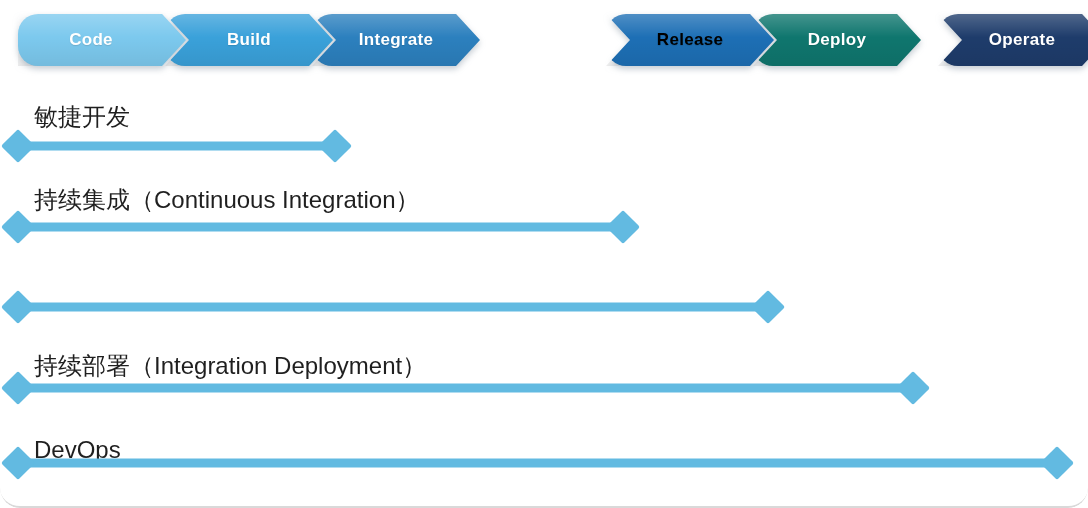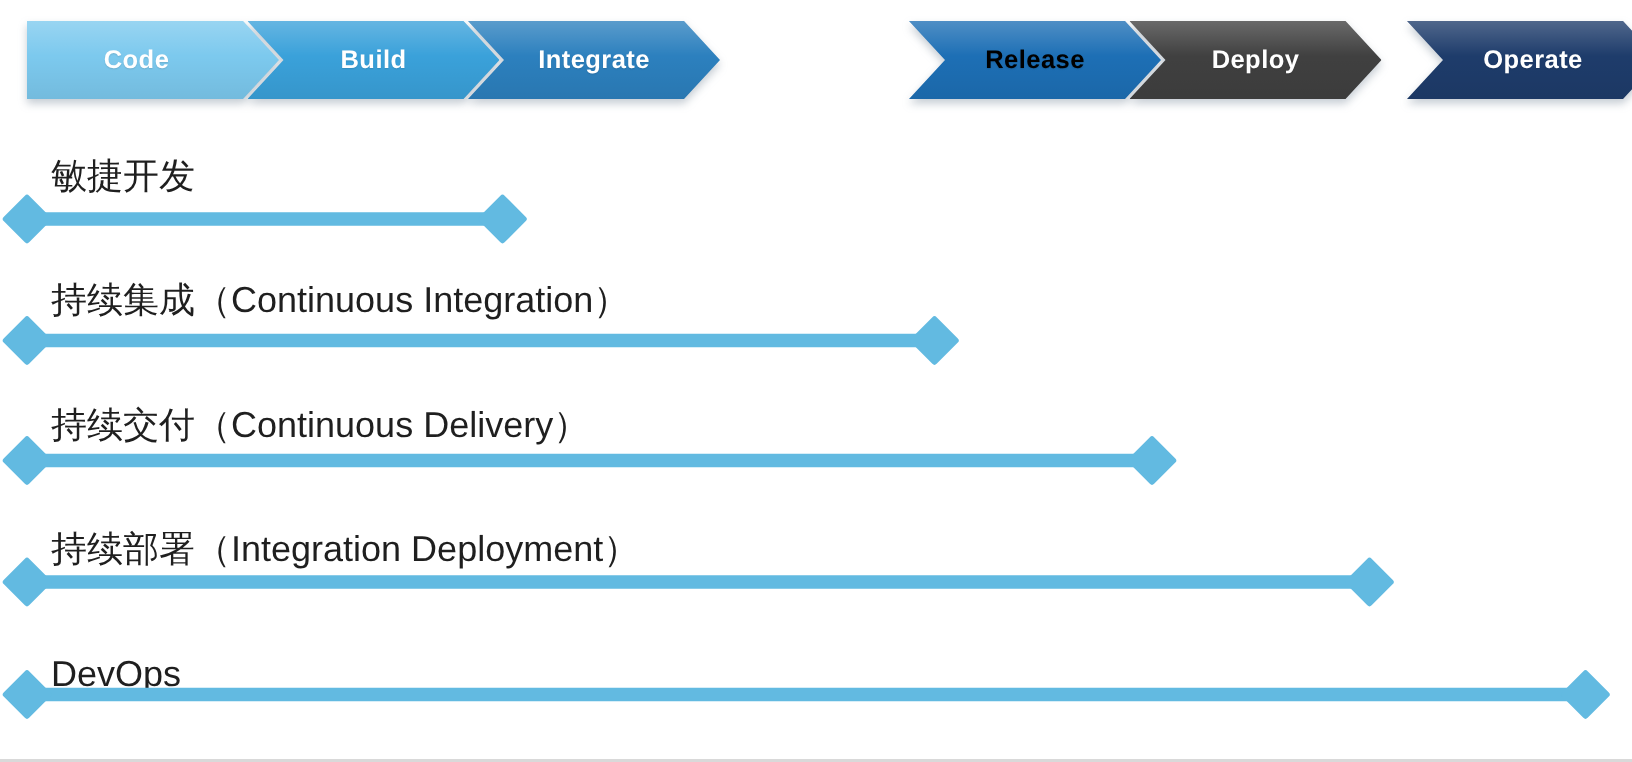--- a/index.html
+++ b/index.html
@@ -1,15 +1,15 @@
 <!DOCTYPE html>
 <html><head>
 <meta charset="utf-8">
 <style>
-  * { margin:0; padding:0; box-sizing:border-box; }
+  * { margin:0; padding:0; box-sizing:border-box;border-radius:20px; }
   html,body { background:#ffffff; }
   .canvas {
     position:relative;
     width:1088px; height:508px;
     background:#ffffff;
     overflow:hidden;
     border-bottom:2px solid #d9d9d9;
     font-family:"Liberation Sans", sans-serif;
   }
 
@@ -72,21 +72,21 @@
     </div>
     <div class="chev" style="left: 165px; background-color: rgb(58, 161, 218);">
       <span class="stage-label" style="color: rgb(255, 255, 255);">Build</span>
     </div>
     <div class="chev" style="left: 312px; background-color: rgb(44, 128, 190);">
       <span class="stage-label" style="color: rgb(255, 255, 255);">Integrate</span>
     </div>
     <div class="chev" style="left: 606px; background-color: rgb(29, 111, 181);">
       <span class="stage-label" style="color: #000000;">Release</span>
     </div>
-    <div class="chev" style="left: 753px; background-color: #404040;">
+    <div class="chev" style="left: 753px; background-color: #0f766e;">
       <span class="stage-label" style="color: rgb(255, 255, 255);">Deploy</span>
     </div>
     <div class="chev" style="left: 938px; background-color: rgb(30, 60, 107);">
       <span class="stage-label" style="color: rgb(255, 255, 255);">Operate</span>
     </div>
   </div>
 
   <div class="trow r0">
     <div class="row-label">敏捷开发</div>
     <span class="tline" style="left: 18px; width: 317px; background: rgb(98, 186, 225);"></span>
@@ -95,21 +95,20 @@
   </div>
 
   <div class="trow r1">
     <div class="row-label">持续集成（Continuous Integration）</div>
     <span class="tline" style="left: 18px; width: 605px; background: rgb(98, 186, 225);"></span>
     <span class="diamond" style="left: 18px; background: rgb(98, 186, 225);"></span>
     <span class="diamond" style="left: 623px; background: rgb(98, 186, 225);"></span>
   </div>
 
   <div class="trow r2">
-    <div class="row-label">持续交付（Continuous Delivery）</div>
     <span class="tline" style="left: 18px; width: 750px; background: rgb(98, 186, 225);"></span>
     <span class="diamond" style="left: 18px; background: rgb(98, 186, 225);"></span>
     <span class="diamond" style="left: 768px; background: rgb(98, 186, 225);"></span>
   </div>
 
   <div class="trow r3">
     <div class="row-label">持续部署（Integration Deployment）</div>
     <span class="tline" style="left: 18px; width: 895px; background: rgb(98, 186, 225);"></span>
     <span class="diamond" style="left: 18px; background: rgb(98, 186, 225);"></span>
     <span class="diamond" style="left: 913px; background: rgb(98, 186, 225);"></span>

